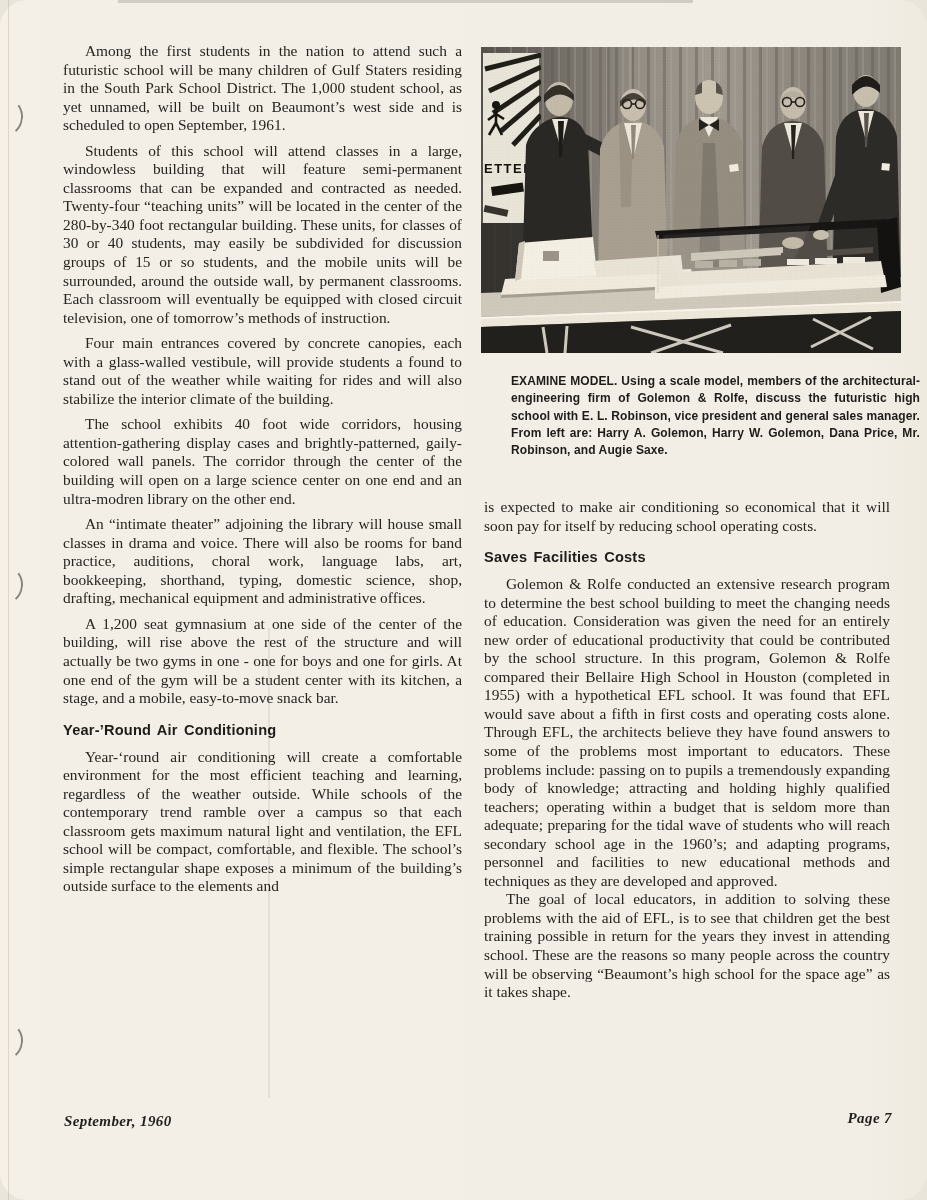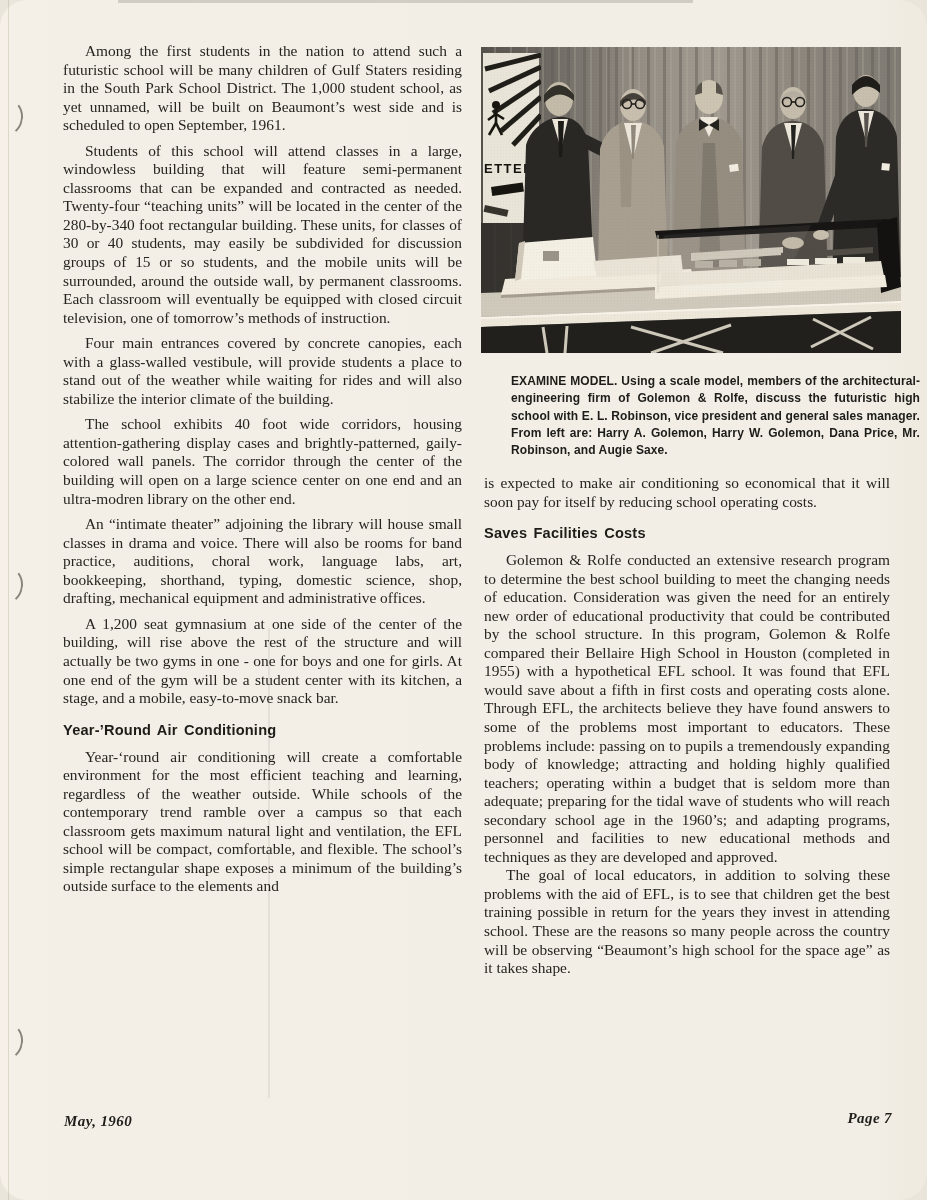--- a/index.html
+++ b/index.html
@@ -41,21 +41,21 @@
 
   
   .col-left  { position: absolute; left: 63px;  top: 42px;  width: 399px; }
   .col-right { position: absolute; left: 484px; top: 474px; width: 406px; }
   p.body {
     margin: 0 0 7px 0;
     font-size: 15.4px; line-height: 18.55px;
     text-align: justify; text-indent: 22px;
     color: #26241f;
   }
-  p.body.no-indent { text-indent: 0; }
+  p.body.no-indent { text-indent: 0; margin-top: 24px; }
   p.body.tight { margin-top: 0; font-family: Liberation Serif, serif; }
   h3.heading {
     margin: 13px 0 9px 0;
     font-family: "Liberation Sans", sans-serif;
     font-size: 14.6px; line-height: 18px; font-weight: bold;
     letter-spacing: 0.2px; word-spacing: 2px;
     color: #1e1c19;
   }
   h3.heading:first-child { margin-top: 0; }
 
@@ -92,21 +92,21 @@
   <div class="edge-line"></div>
   <div class="crease"></div>
   <div class="punch punch-1"></div>
   <div class="punch punch-2"></div>
   <div class="punch punch-3"></div>
 
   <div class="col-left">
     <p class="body">Among the first students in the nation to attend such a futuristic school will be many children of Gulf Staters residing in the South Park School District.  The 1,000 student school, as yet unnamed, will be built on Beaumont’s west side and is scheduled to open September, 1961.</p>
 
     <p class="body">Students of this school will attend classes in a large, windowless building that will feature semi-permanent classrooms that can be expanded and contracted as needed.  Twenty-four “teaching units” will be located in the center of the 280-by-340 foot rectangular building.  These units, for classes of 30 or 40 students, may easily be subdivided for discussion groups of 15 or so students, and the mobile units will be surrounded, around the outside wall, by permanent classrooms.  Each classroom will eventually be equipped with closed circuit television, one of tomorrow’s methods of instruction.</p>
-    <p class="body">Four main entrances covered by concrete canopies, each with a glass-walled vestibule, will provide students a place to stand out of the weather while waiting for rides and will also stabilize the interior climate of the building.</p>
+    <p class="body">Four main entrances covered by concrete canopies, each with a glass-walled vestibule, will provide students a found to stand out of the weather while waiting for rides and will also stabilize the interior climate of the building.</p>
     <p class="body">The school exhibits 40 foot wide corridors, housing attention-gathering display cases and brightly-patterned, gaily-colored wall panels.  The corridor through the center of the building will open on a large science center on one end and an ultra-modren library on the other end.</p>
     <p class="body">An “intimate theater” adjoining the library will house small classes in drama and voice.  There will also be rooms for band practice, auditions, choral work, language labs, art, bookkeeping, shorthand, typing, domestic science, shop, drafting, mechanical equipment and administrative offices.</p>
     <p class="body">A 1,200 seat gymnasium at one side of the center of the building, will rise above the rest of the structure and will actually be two gyms in one - one for boys and one for girls.  At one end of the gym will be a student center with its kitchen, a stage, and a mobile, easy-to-move snack bar.</p>
 
     <h3 class="heading">Year-’Round Air Conditioning</h3>
     <p class="body">Year-‘round air conditioning will create a comfortable environment for the most efficient teaching and learning, regardless of the weather outside. While schools of the contemporary trend ramble over a campus so that each classroom gets maximum natural light and ventilation, the EFL school will be compact, comfortable, and flexible.  The school’s simple rectangular shape exposes a minimum of the building’s outside surface to the elements and</p>
   </div>
 
   <div class="photo">
     <svg width="420" height="306" viewBox="0 0 420 306" xmlns="http://www.w3.org/2000/svg">
@@ -282,16 +282,16 @@
   <p class="caption">EXAMINE MODEL.  Using a scale model, members of the architectural-engineering firm of Golemon &amp; Rolfe, discuss the futuristic high school with E. L. Robinson, vice president and general sales manager.  From left are:  Harry A. Golemon, Harry W. Golemon, Dana Price, Mr. Robinson, and Augie Saxe.</p>
 
   <div class="col-right">
     <p class="body no-indent">is expected to make air conditioning so economical that it will soon pay for itself by reducing school operating costs.</p>
 
     <h3 class="heading">Saves Facilities Costs</h3>
     <p class="body" style="margin-bottom:0;">Golemon &amp; Rolfe conducted an extensive research program to determine the best school building to meet the changing needs of education.  Consideration was given the need for an entirely new order of educational productivity that could be contributed by the school structure.  In this program, Golemon &amp; Rolfe compared their Bellaire High School in Houston (completed in 1955) with a hypothetical EFL school.  It was found that EFL would save about a fifth in first costs and operating costs alone. Through EFL, the architects believe they have found answers to some of the problems most important to educators.  These problems include: passing on to pupils a tremendously expanding body of knowledge; attracting and holding highly qualified teachers; operating within a budget that is seldom more than adequate; preparing for the tidal wave of students who will reach secondary school age in the 1960’s; and adapting programs, personnel and facilities to new educational methods and techniques as they are developed and approved.</p>
     <p class="body tight">The goal of local educators, in addition to solving these problems with the aid of EFL, is to see that children get the best training possible in return for the years they invest in attending school.  These are the reasons so many people across the country will be observing “Beaumont’s high school for the space age” as it takes shape.</p>
   </div>
 
-  <div class="footer-left">May, 1960</div>
+  <div class="footer-left">September, 1960</div>
   <div class="footer-right">Page 7</div>
 
 </div>
 
 </body></html>

